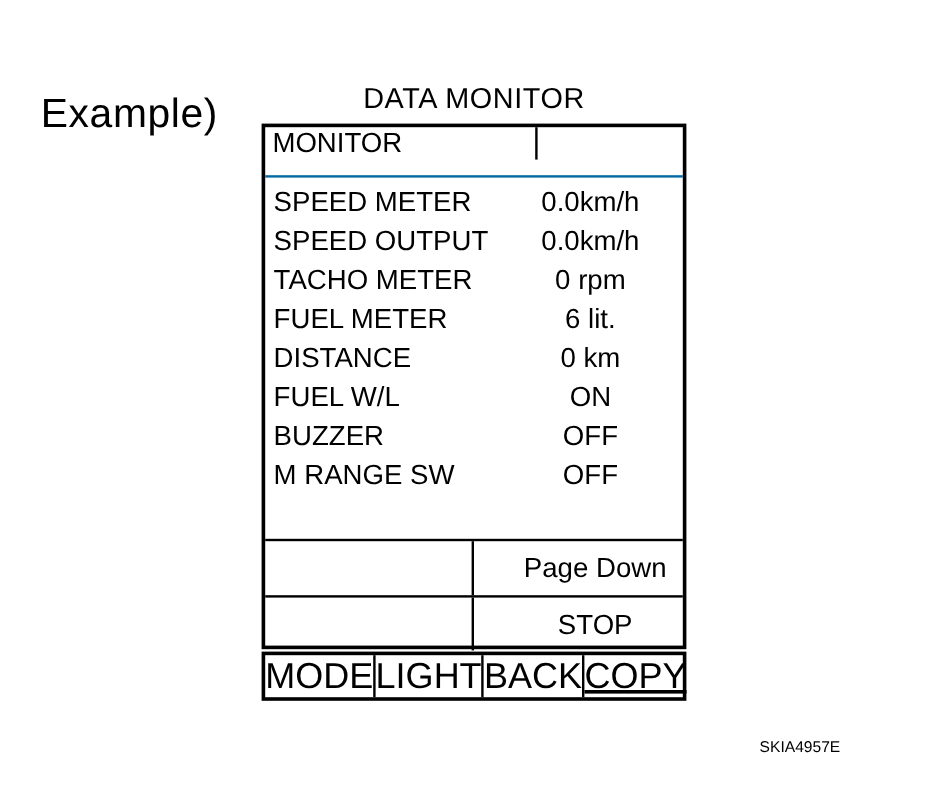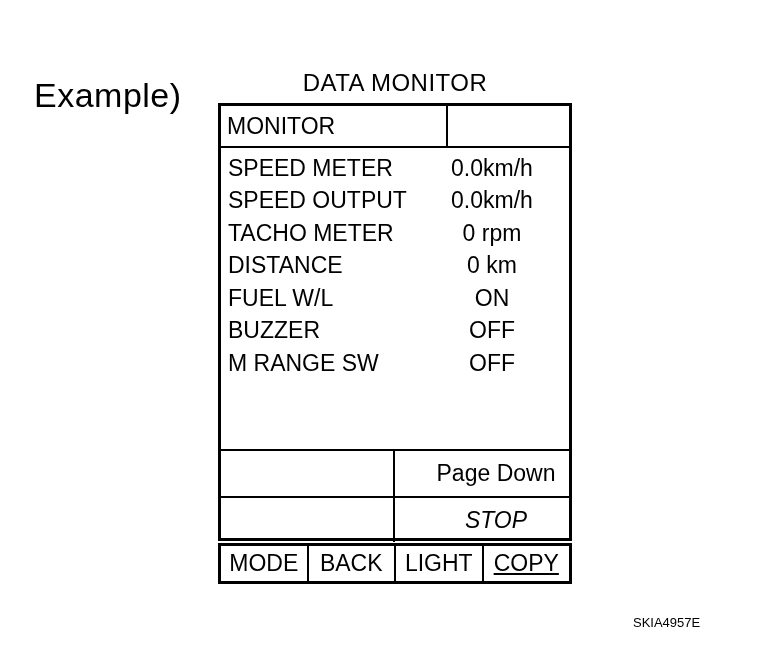--- a/index.html
+++ b/index.html
@@ -41,21 +41,22 @@
     height: 438px;
     border: 3px solid #000;
     box-sizing: border-box;
     background: #fff;
     font-size: 23px;
   }
 
   .header-row {
     display: flex;
     height: 40px;
-    border-bottom: 2px solid #000000;
+    border-bottom: 2px solid #0369a1;
+    flex-direction: column;
   }
   .header-cell-left {
     width: 219px;
     border-right: 2px solid #000;
     display: flex;
     align-items: center;
     padding-left: 6px;
     white-space: nowrap;
   }
   .header-cell-right { flex: 1; }
@@ -85,21 +86,20 @@
   }
 
   .pagedown-row {
     display: flex;
     height: 45px;
     border-bottom: 2px solid #000;
   }
   .stop-row {
     display: flex;
     height: 44px;
-    font-style: italic;
   }
   .blank-cell {
     width: 172px;
     border-right: 2px solid #000;
   }
   .soft-btn {
     flex: 1;
     display: flex;
     align-items: center;
     justify-content: center;
@@ -110,21 +110,21 @@
   .fn-row {
     position: absolute;
     left: 218px;
     top: 543px;
     width: 354px;
     height: 41px;
     border: 3px solid #000;
     box-sizing: border-box;
     display: flex;
     background: #fff;
-    font-size: 23px;
+    font-size: 30px;
   }
   .fn-btn {
     flex: 1;
     display: flex;
     align-items: center;
     justify-content: center;
     border-right: 2px solid #000;
     white-space: nowrap;
   }
   .fn-btn:last-child { border-right: none; text-decoration: underline; }
@@ -161,20 +161,24 @@
       </div>
       <div class="data-row">
         <span class="lbl">SPEED OUTPUT</span>
         <span class="val">0.0km/h</span>
       </div>
       <div class="data-row">
         <span class="lbl">TACHO METER</span>
         <span class="val">0 rpm</span>
       </div>
       <div class="data-row">
+        <span class="lbl">FUEL METER</span>
+        <span class="val">6 lit.</span>
+      </div>
+      <div class="data-row">
         <span class="lbl">DISTANCE</span>
         <span class="val">0 km</span>
       </div>
       <div class="data-row">
         <span class="lbl">FUEL W/L</span>
         <span class="val">ON</span>
       </div>
       <div class="data-row">
         <span class="lbl">BUZZER</span>
         <span class="val">OFF</span>
@@ -192,18 +196,18 @@
 
   <div class="stop-row">
     <div class="blank-cell"></div>
     <div class="soft-btn">STOP</div>
   </div>
 
 </div>
 
 <div class="fn-row">
     <div class="fn-btn">MODE</div>
+    <div class="fn-btn">LIGHT</div>
     <div class="fn-btn">BACK</div>
-    <div class="fn-btn">LIGHT</div>
     <div class="fn-btn">COPY</div>
   </div>
 
 <div class="figure-code">SKIA4957E</div>
 
 </body></html>

